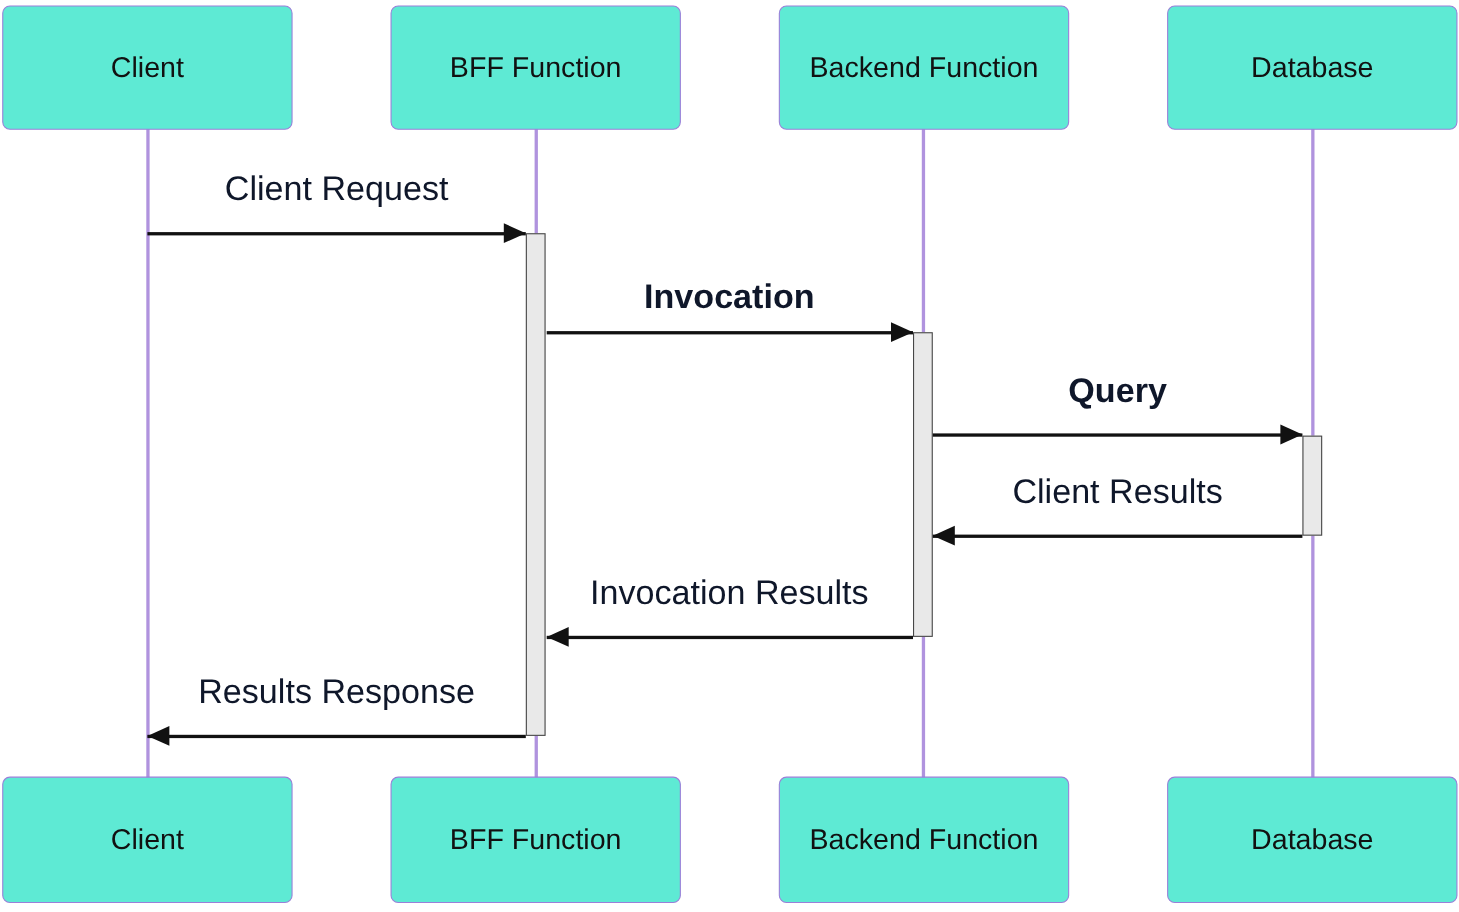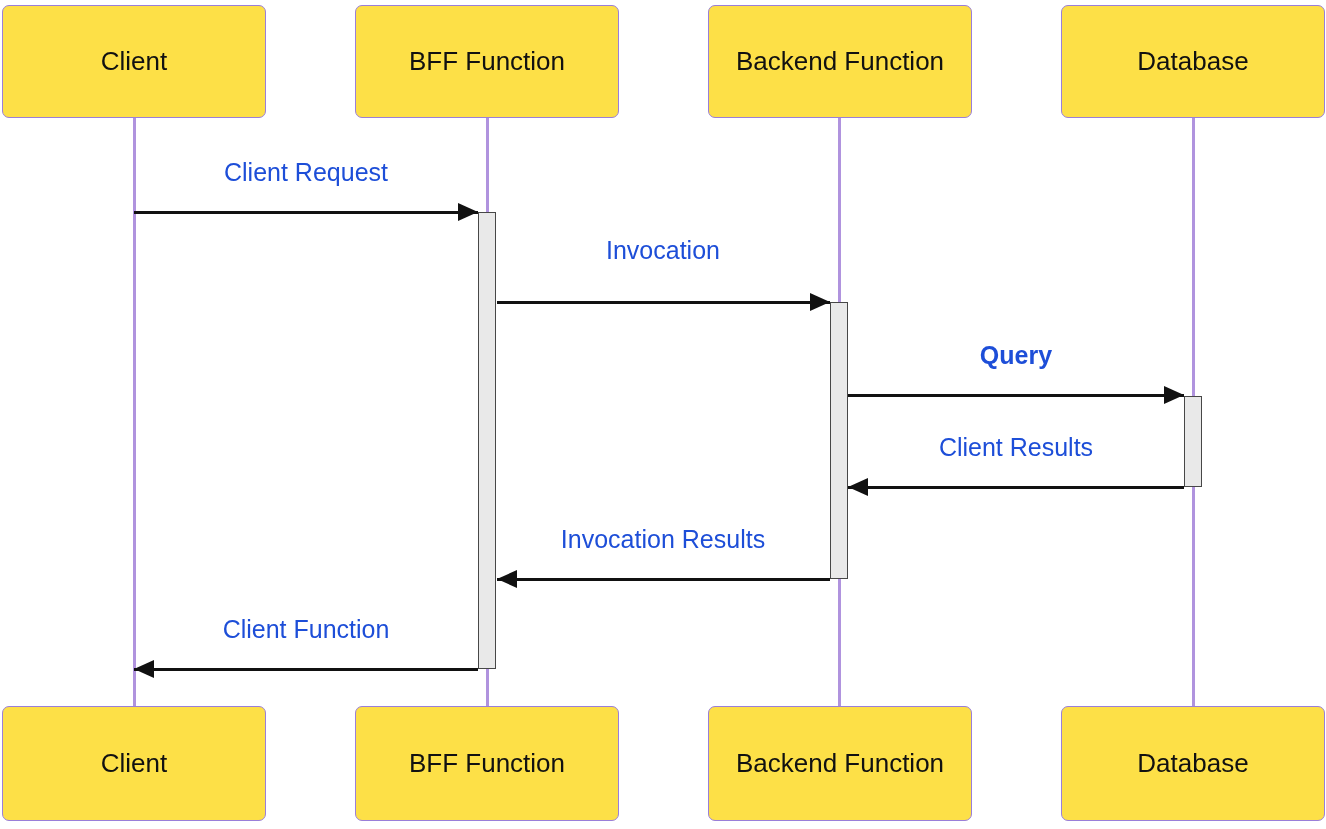--- a/index.html
+++ b/index.html
@@ -14,21 +14,21 @@
     background: #ffffff;
     font-family: "Liberation Sans", "DejaVu Sans", sans-serif;
     color: #111111;
     overflow: hidden;
   }
   
   .participant {
     position: absolute;
     width: 264px;
     height: 113px;
-    background: #fde047;
+    background: #5eead4;
     border: 1.5px solid #9a7fd9;
     border-radius: 7px;
     display: flex;
     align-items: center;
     justify-content: center;
     box-sizing: border-box;
     z-index: 3;
   }
   .participant span {
     font-size: 26px;
@@ -72,23 +72,23 @@
     border-left: 20px solid #111111;
   }
   .arrowhead.left {
     border-top: 9px solid transparent;
     border-bottom: 9px solid transparent;
     border-right: 20px solid #111111;
   }
   .msg-label {
     position: absolute;
     transform: translateX(-50%);
-    font-size: 25px;
+    font-size: 31px;
     line-height: 28px;
-    color: #1d4ed8;
+    color: #0f172a;
     white-space: nowrap;
     z-index: 2;
   }
 </style>
 </head>
 <body>
 
 <div class="canvas">
 
   <div class="lifeline" style="left:133px;"></div>
@@ -100,21 +100,21 @@
   <div class="activation" style="left:830px;  top:302px; height:277px;"></div>
   <div class="activation" style="left:1184px; top:396px; height:91px;"></div>
 
   <div>
     <div class="msg-label" style="left:306px; top:158px;">Client Request</div>
     <div class="msg-line" style="left:134px; top:211px; width:344px;"></div>
     <div class="arrowhead right" style="left:458px; top:203px;"></div>
   </div>
 
   <div>
-    <div class="msg-label" style="left:663px; top:236px;">Invocation</div>
+    <div class="msg-label" style="left:663px; top:256px;font-weight:bold;">Invocation</div>
     <div class="msg-line" style="left:497px; top:301px; width:333px;"></div>
     <div class="arrowhead right" style="left:810px; top:293px;"></div>
   </div>
 
   <div>
     <div class="msg-label" style="left:1016px; top:341px;font-weight:bold;">Query</div>
     <div class="msg-line" style="left:848px; top:394px; width:336px;"></div>
     <div class="arrowhead right" style="left:1164px; top:386px;"></div>
   </div>
 
@@ -124,21 +124,21 @@
     <div class="arrowhead left" style="left:848px; top:478px;"></div>
   </div>
 
   <div>
     <div class="msg-label" style="left:663px; top:525px;">Invocation Results</div>
     <div class="msg-line" style="left:497px; top:578px; width:333px;"></div>
     <div class="arrowhead left" style="left:497px; top:570px;"></div>
   </div>
 
   <div>
-    <div class="msg-label" style="left:306px; top:615px;">Client Function</div>
+    <div class="msg-label" style="left:306px; top:615px;">Results Response</div>
     <div class="msg-line" style="left:134px; top:668px; width:344px;"></div>
     <div class="arrowhead left" style="left:134px; top:660px;"></div>
   </div>
 
   <div class="participant" style="left:2px; top:5px;">
     <span>Client</span>
   </div>
   <div class="participant" style="left:355px; top:5px;">
     <span>BFF Function</span>
   </div>

